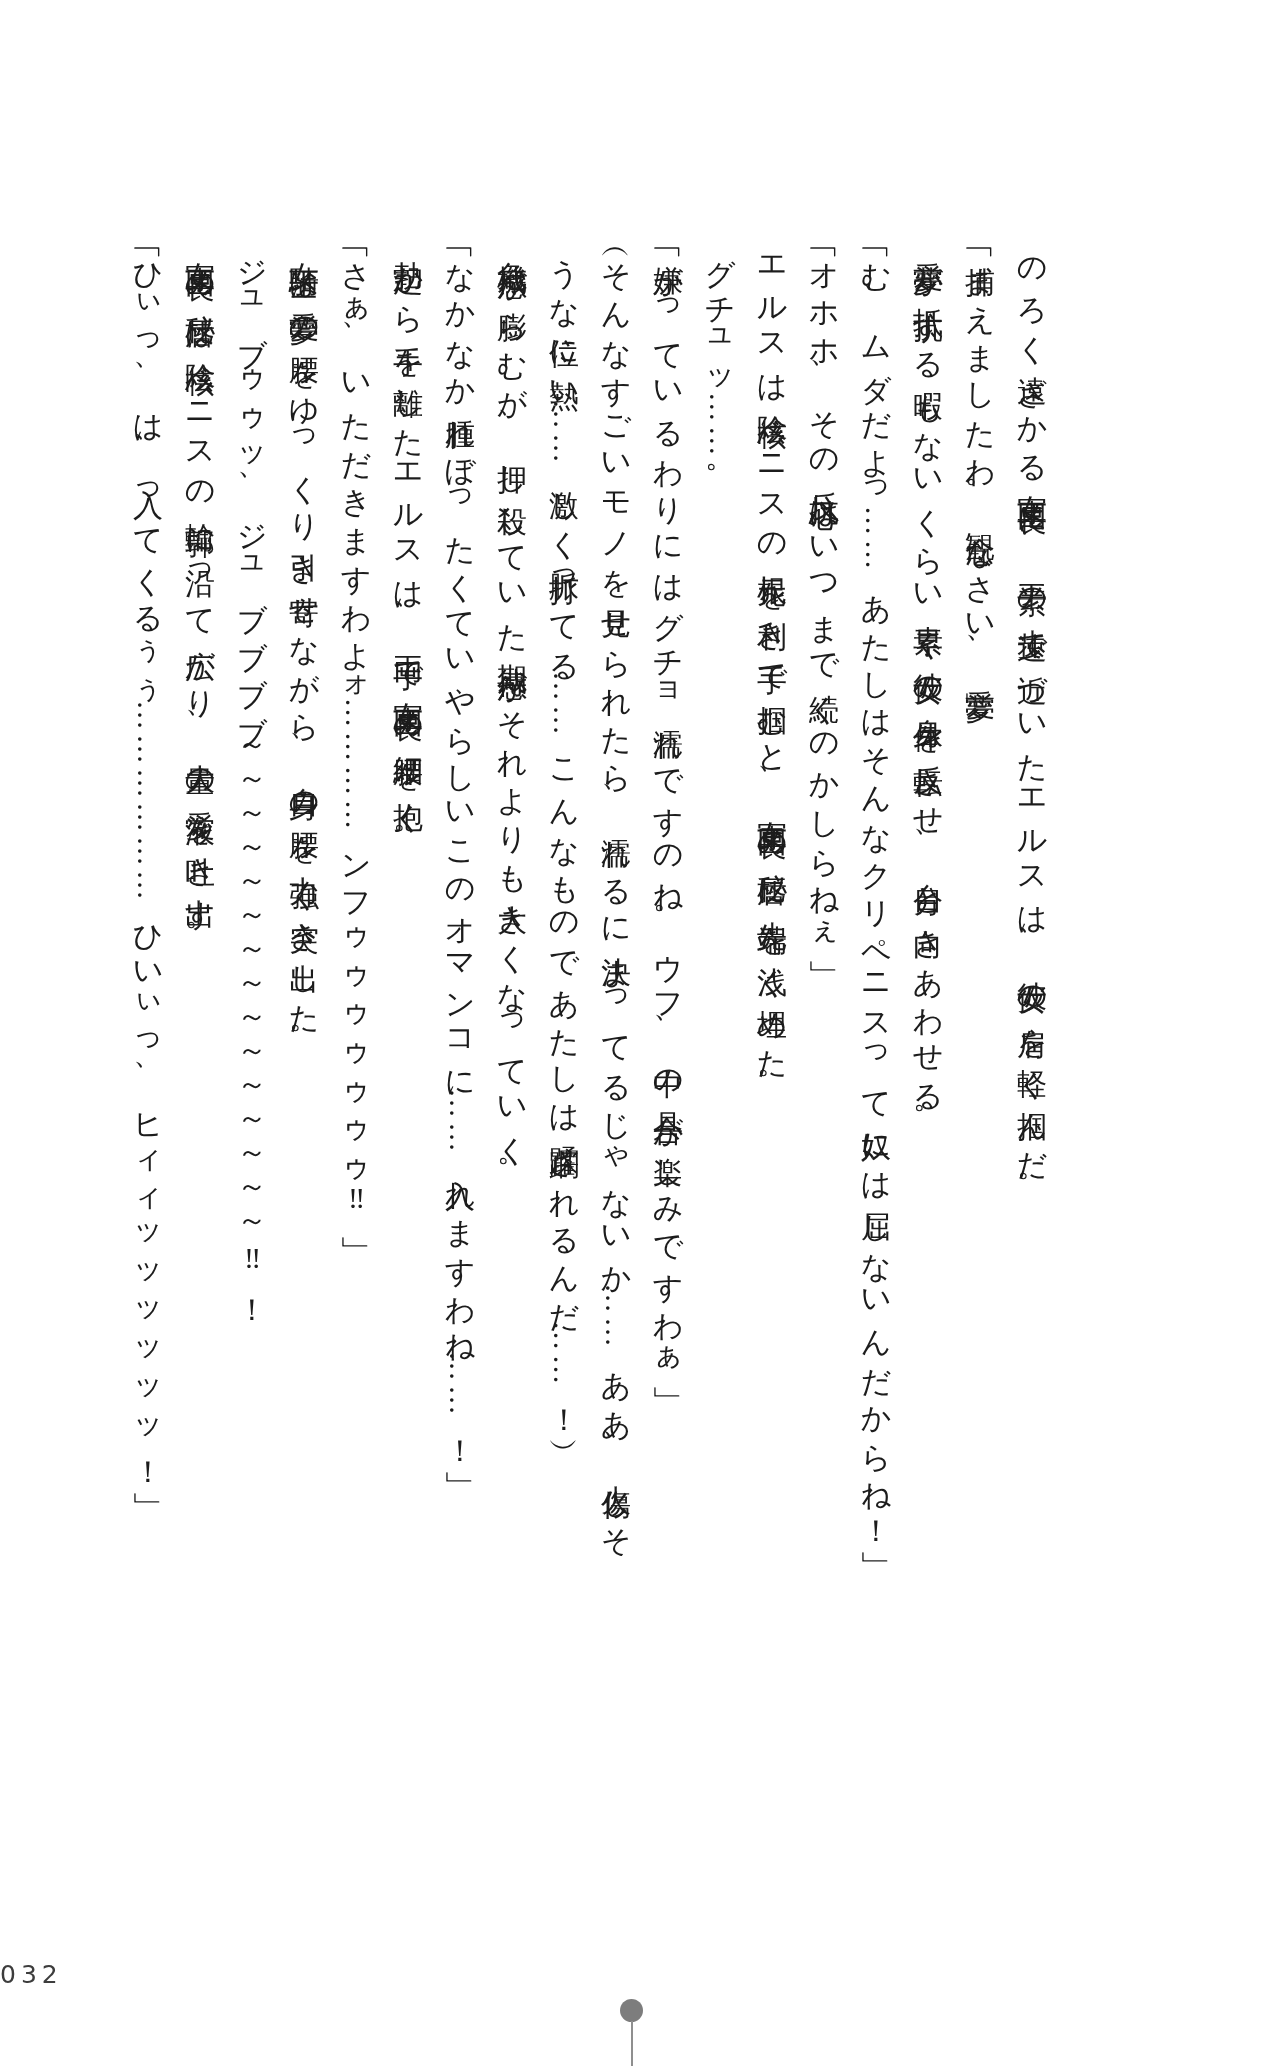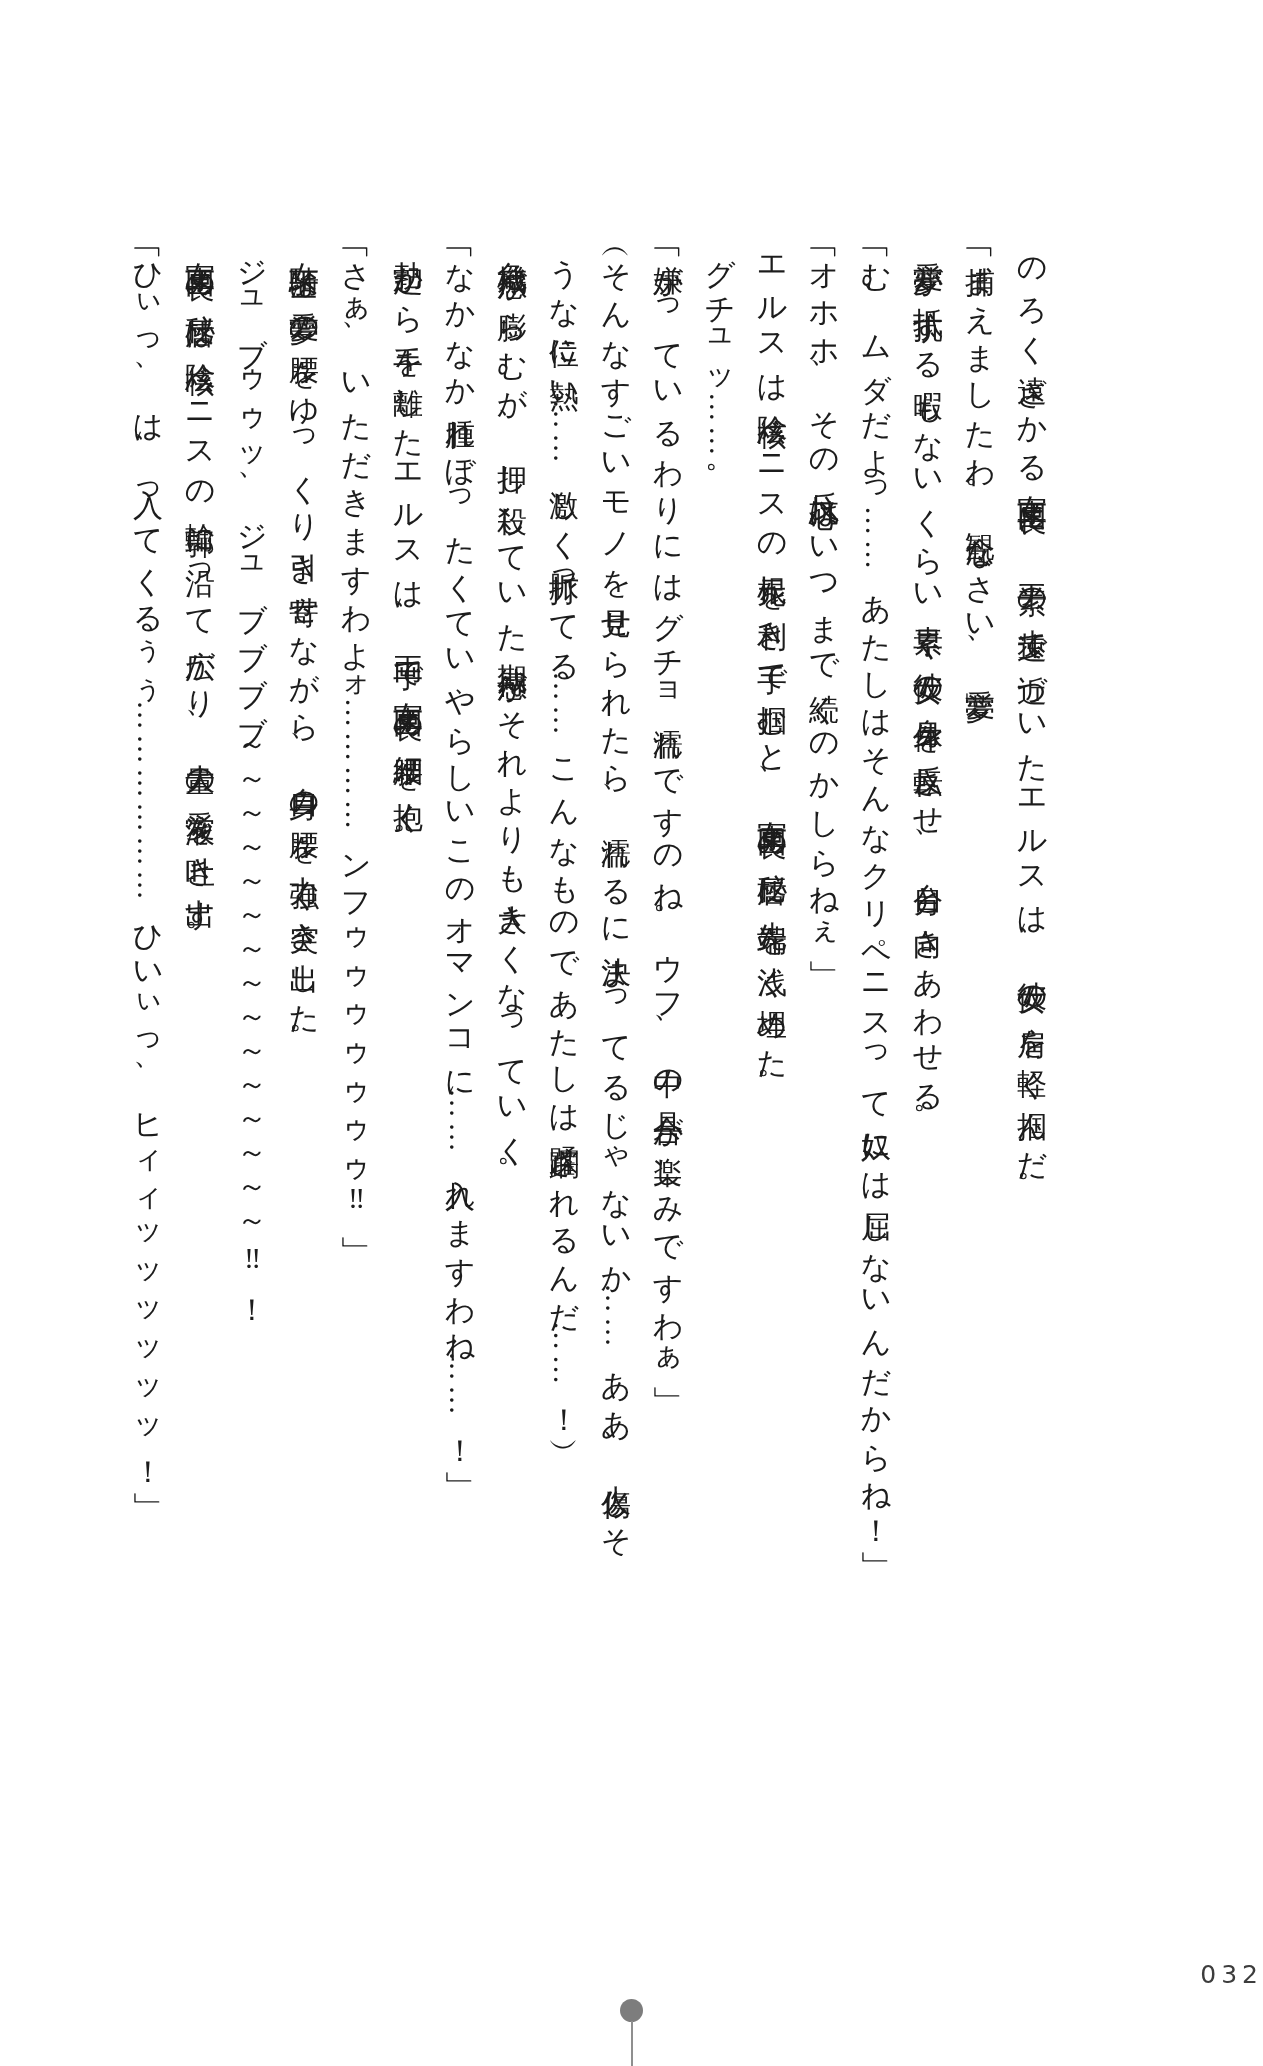--- a/index.html
+++ b/index.html
@@ -29,21 +29,21 @@
   }
   .text-block p {
     margin: 0;
     padding: 0;
   }
   .page-num {
     position: absolute;
     top: 1960px;
     left: 0;
     width: 100%;
-    text-align: right;
+    text-align: left;
     font-family: "DejaVu Sans", "Liberation Sans", sans-serif;
     font-size: 25px;
     letter-spacing: 5px;
     color: #3d3d3d;
   }
   .footer-dot {
     position: absolute;
     top: 1999px;
     left: 620px;
     width: 23px;

